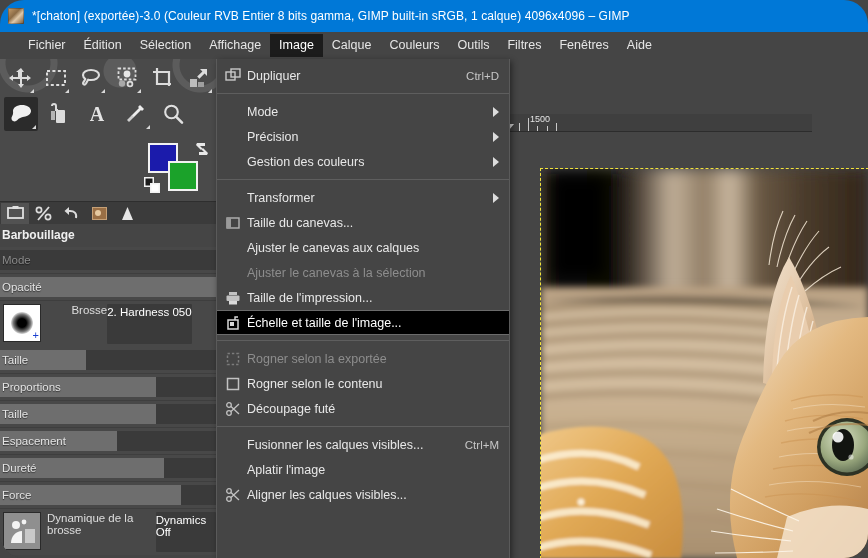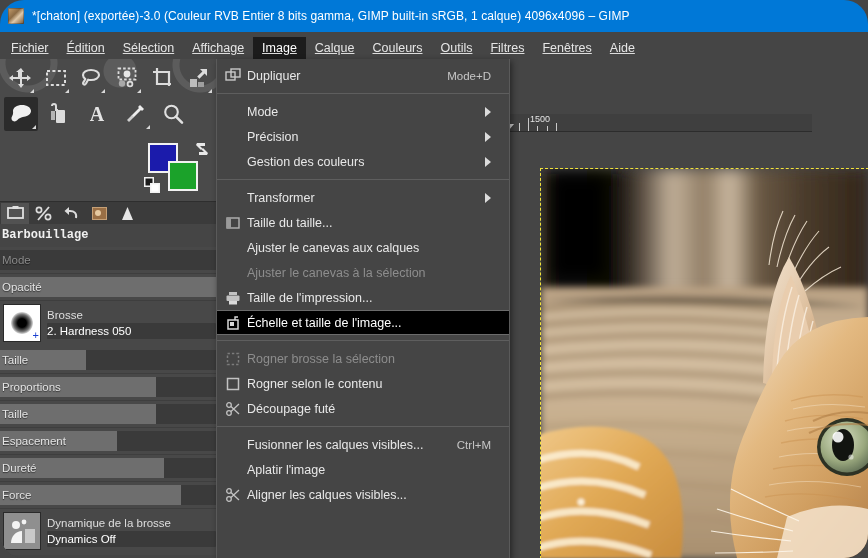--- a/index.html
+++ b/index.html
@@ -25,21 +25,21 @@
       linear-gradient(135deg, #c8a070 0%, #8b6b45 40%, #e0c8a8 60%, #6b4f32 100%);
     box-shadow: inset 0 0 0 1px rgba(0,0,0,.25);
   }
   .title-text {
     font-size: 12px; color: #ffffff; white-space: nowrap; letter-spacing: .1px;
   }
 
   
   .menubar {
     position: absolute; left: 0; top: 32px; width: 868px; height: 27px;
-    background: #454545; display: flex; align-items: flex-end; padding-left: 2px; text-decoration: underline;
+    background: #454545; display: flex; align-items: center; padding-left: 19px;
   }
   .menubar-item {
     font-size: 12.5px; color: #e6e6e6; padding: 5px 9px; line-height: 1;
     white-space: nowrap; cursor: default;
   }
   .menubar-item.active { background: #1c1c1c; color: #ffffff; }
 
   
   .leftpanel {
     position: absolute; left: 0; top: 59px; width: 216px; height: 499px;
@@ -88,21 +88,21 @@
   .dock-tab {
     width: 28px; height: 21px; display: flex; align-items: center; justify-content: center;
     background: #3b3b3b;
   }
   .dock-tab.active { background: #525252; }
   .dock-spacer { flex: 1; background: #3b3b3b; height: 21px; }
 
   
   .opt-title {
     font-size: 12px; font-weight: bold; color: #f0f0f0;
-    padding: 4px 4px 5px 2px; background: #454545; font-family: Liberation Mono, monospace;
+    padding: 4px 4px 5px 2px; background: #454545;
   }
   .opt-row { position: relative; height: 27px; background: #484848; border-bottom: 1px solid #3e3e3e; }
   .opt-row.dim .opt-label { color: #8a8a8a; }
   .opt-label {
     position: absolute; left: 2px; top: 50%; transform: translateY(-50%);
     font-size: 11.5px; color: #e3e3e3; z-index: 3; pointer-events: none;
     text-shadow: 0 1px 1px rgba(0,0,0,.55);
   }
   .slider { position: absolute; left: 0; top: 3px; right: 0; bottom: 3px; background: #3a3a3a; }
   .slider .fill { position: absolute; left: 0; top: 0; bottom: 0; background: #6e6e6e; }
@@ -113,21 +113,21 @@
     background: #ffffff; border: 1px solid #2a2a2a;
   }
   .brush-thumb .blob {
     position: absolute; left: 50%; top: 50%; width: 22px; height: 22px;
     transform: translate(-50%,-50%); border-radius: 50%;
     background: radial-gradient(circle, #000 0 28%, rgba(0,0,0,.55) 55%, rgba(0,0,0,0) 76%);
   }
   .brush-thumb .plus {
     position: absolute; right: 1px; bottom: 0px; color: #1a3fd0; font-size: 11px; line-height: 1;
   }
-  .brush-meta { flex: 1; display: flex; flex-direction: column; justify-content: center; padding-left: 6px; }
+  .brush-meta { flex: 1; display: flex; justify-content: center; padding-left: 6px; }
   .brush-meta .cap { font-size: 11.5px; color: #dedede; margin-bottom: 2px; }
   .brush-meta .val {
     font-size: 11.5px; color: #ffffff; background: #3a3a3a;
     padding: 2px 0; border-radius: 1px;
   }
   .dyn-thumb {
     width: 38px; height: 38px; flex: 0 0 38px; position: relative;
     background: #8f8f8f; border: 1px solid #2a2a2a;
     display: flex; align-items: center; justify-content: center;
   }
@@ -161,21 +161,21 @@
 
   
   .menu {
     position: absolute; left: 216px; top: 59px; width: 294px; height: 500px;
     background: #454545; border: 1px solid #5a5a5a; border-top: none;
     box-shadow: 2px 2px 6px rgba(0,0,0,.45); z-index: 50;
     padding: 4px 0;
   }
   .mi {
     position: relative; height: 25px; display: flex; align-items: center;
-    padding-left: 30px; padding-right: 18px; font-size: 12.5px; color: #e8e8e8;
+    padding-left: 30px; padding-right: 10px; font-size: 12.5px; color: #e8e8e8;
     cursor: default; white-space: nowrap;
   }
   .mi.dim { color: #8d8d8d; text-align: center; }
   .mi.hl { background: #000000; border-top: 1px solid #6b6b6b; border-bottom: 1px solid #6b6b6b; color: #ffffff; }
   .mi .mic { position: absolute; left: 8px; top: 50%; transform: translateY(-50%); width: 16px; height: 16px; }
   .mi .accel { margin-left: auto; font-size: 11.5px; color: #c6c6c6; padding-left: 24px; }
   .mi .arrow {
     margin-left: auto; width: 0; height: 0;
     border-top: 5px solid transparent; border-bottom: 5px solid transparent;
     border-left: 6px solid #dcdcdc;
@@ -654,21 +654,21 @@
   <div class="menu">
 
     <div class="mi">
       <span class="mic">
         <svg width="16" height="16" viewBox="0 0 16 16">
           <rect x="1" y="4" width="9" height="8" fill="none" stroke="#c9c9c9" stroke-width="1.4"></rect>
           <rect x="6" y="1" width="9" height="8" fill="none" stroke="#c9c9c9" stroke-width="1.4"></rect>
         </svg>
       </span>
       <span>Dupliquer</span>
-      <span class="accel">Mode+D</span>
+      <span class="accel">Ctrl+D</span>
     </div>
 
     <div class="msep"></div>
 
     <div class="mi">
       <span>Mode</span>
       <span class="arrow"></span>
     </div>
     <div class="mi">
       <span>Précision</span>
@@ -686,21 +686,21 @@
       <span class="arrow"></span>
     </div>
 
     <div class="mi">
       <span class="mic">
         <svg width="16" height="16" viewBox="0 0 16 16">
           <rect x="2" y="3" width="12" height="10" fill="none" stroke="#b4b4b4" stroke-width="1.4"></rect>
           <rect x="2" y="3" width="4" height="10" fill="#9a9a9a"></rect>
         </svg>
       </span>
-      <span>Taille du taille...</span>
+      <span>Taille du canevas...</span>
     </div>
 
     <div class="mi">
       <span>Ajuster le canevas aux calques</span>
     </div>
 
     <div class="mi dim">
       <span>Ajuster le canevas à la sélection</span>
     </div>
 
@@ -727,21 +727,21 @@
     </div>
 
     <div class="msep"></div>
 
     <div class="mi dim">
       <span class="mic">
         <svg width="16" height="16" viewBox="0 0 16 16">
           <rect x="2.5" y="2.5" width="11" height="11" fill="none" stroke="#7c7c7c" stroke-width="1.5" stroke-dasharray="2.4 2"></rect>
         </svg>
       </span>
-      <span>Rogner brosse la sélection</span>
+      <span>Rogner selon la exportée</span>
     </div>
 
     <div class="mi">
       <span class="mic">
         <svg width="16" height="16" viewBox="0 0 16 16">
           <rect x="2.5" y="2.5" width="11" height="11" fill="none" stroke="#c2c2c2" stroke-width="1.5"></rect>
         </svg>
       </span>
       <span>Rogner selon le contenu</span>
     </div>

